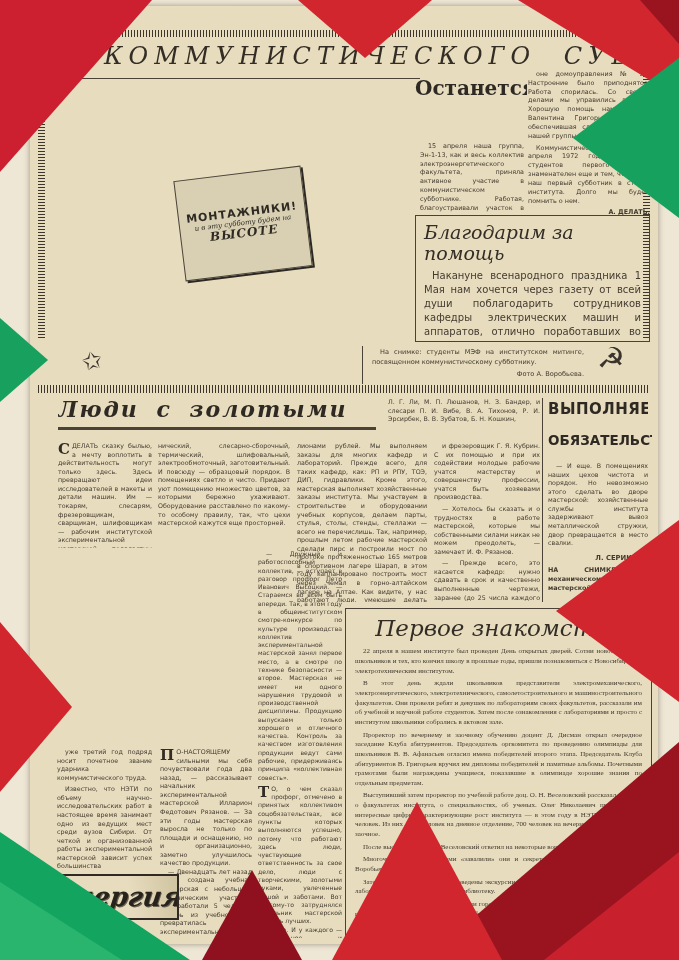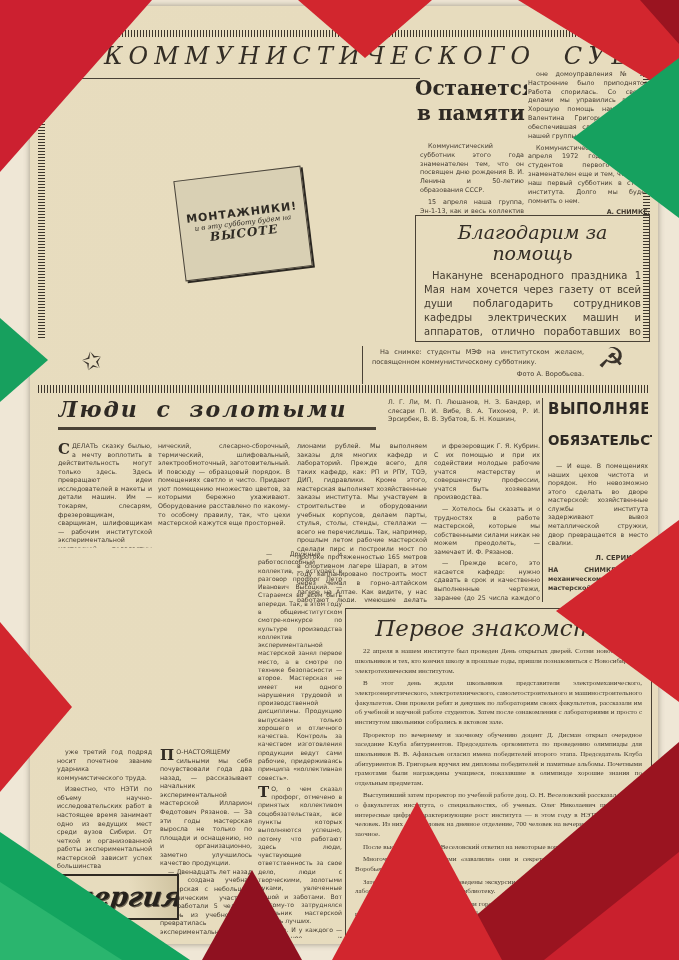--- a/index.html
+++ b/index.html
@@ -30,21 +30,21 @@
       background:#d9d0b4;border:1px solid #4a443a;box-shadow:2px 2px 0 #2c2822;
       display:flex;flex-direction:column;align-items:center;justify-content:center;text-align:center;color:#2e2a23;}
   .banner .b1{font:bold 11px/1.1 "DejaVu Sans",sans-serif;letter-spacing:1px;}
   .banner .b2{font:italic 7px/1.2 "DejaVu Serif",serif;}
   .banner .b3{font:bold italic 12px/1.1 "DejaVu Serif",serif;letter-spacing:1px;}
   .mem-title{left:385px;top:70px;width:112px;font:bold 20px/1.25 "DejaVu Serif",serif;text-align:center;color:#2e2923;}
   .mem-c1{left:390px;top:136px;width:104px;height:72px;font-size:6.4px;line-height:1.38;}
   .mem-c2{left:498px;top:64px;width:122px;height:146px;font-size:6.4px;line-height:1.38;}
   .mem-sign{text-align:right;font-weight:bold;text-indent:0;}
   .thanks{left:385px;top:209px;width:235px;height:127px;border:1px solid #4a4236;padding:4px 8px;box-sizing:border-box;}
-  .thanks-title{font:italic 19px/1.1 "DejaVu Serif",serif;text-align:center;color:#332d25;margin:2px 0 5px 0;}
+  .thanks-title{font:italic 19px/1.1 "DejaVu Serif",serif;text-align:left;color:#332d25;margin:2px 0 5px 0;}
   .thanks-body{font-size:10px;line-height:1.4;}
   .cap-star{left:52px;top:340px;width:30px;font-size:24px;color:#3b342c;transform:rotate(-12deg);}
   .cap-left{left:88px;top:342px;width:238px;height:36px;font-size:6.6px;line-height:1.45;}
   .cap-div{left:332px;top:340px;width:1px;height:38px;}
   .cap-right{left:342px;top:342px;width:212px;height:36px;font-size:6.6px;line-height:1.45;}
   .cap-credit{text-align:right;text-indent:0;}
   .cap-emblem{left:568px;top:336px;width:44px;font-size:30px;color:#3b342c;transform:rotate(8deg);}
   .div2{left:8px;top:379px;width:612px;height:8px;}
   .top-hatch{left:8px;top:24px;width:612px;height:7px;}
   .left-hatch{left:8px;top:24px;width:7px;height:308px;}
@@ -103,46 +103,44 @@
     <div class="blk photo1">
       <div class="banner">
         <span class="b1">МОНТАЖНИКИ!</span>
         <span class="b2">и в эту субботу будем на</span>
         <span class="b3">ВЫСОТЕ</span>
       </div>
     </div>
 
     <div class="blk mem-title">
       <div>Останется</div>
-      <div>в памяти</div>
     </div>
     <div class="blk mem-c1 just">
-      <p>Коммунистический субботник этого года знаменателен тем, что он посвящен дню рождения В. И. Ленина и 50-летию образования СССР.</p>
       <p>15 апреля наша группа, Эн-1-13, как и весь коллектив электроэнергетического факультета, приняла активное участие в коммунистическом субботнике. Работая, благоустраивали участок в рай-</p>
     </div>
     <div class="blk mem-c2 just">
       <p>оне домоуправления № 23. Настроение было приподнятое. Работа спорилась. Со своими делами мы управились в срок. Хорошую помощь нам оказала Валентина Григорьевна Конач, обеспечившая слаженную работу нашей группы.</p>
       <p>Коммунистический субботник 15 апреля 1972 года для нас, студентов первого курса, знаменателен еще и тем, что это — наш первый субботник в стенах института. Долго мы будем помнить о нем.</p>
-      <p class="mem-sign">А. СНИМКЕ,</p>
+      <p class="mem-sign">А. ДЕЛАТЬ,</p>
 
     </div>
 
     <div class="blk thanks">
       <div class="thanks-title">Благодарим за помощь</div>
       <div class="thanks-body just">
         <p>Накануне всенародного праздника 1 Мая нам хочется через газету от всей души поблагодарить сотрудников кафедры электрических машин и аппаратов, отлично поработавших во время коммунистического субботника 15 апреля. 18 сотрудников и преподавателей кафедры во главе с В. М. Британчуком привели в образцовый порядок материальный склад института.</p>
         <p>Спасибо, дорогие товарищи! Поздравляем вас с праздником и желаем успехов в вашей работе!</p>
 
       </div>
     </div>
 
     <div class="blk cap-star">✩</div>
     <div class="blk cap-div rule"></div>
     <div class="blk cap-right just">
-      <p>На снимке: студенты МЭФ на институтском желаем, посвященном коммунистическому субботнику.</p>
+      <p>На снимке: студенты МЭФ на институтском митинге, посвященном коммунистическому субботнику.</p>
       <p class="cap-credit">Фото А. Воробьева.</p>
     </div>
     <div class="blk cap-emblem">☭</div>
 
     <div class="blk div2 hatch-h"></div>
 
     <div class="blk g-title">Люди с золотыми руками</div>
     <div class="blk g-rule rule"></div>
 
     <div class="blk g-names smalltxt just">Л. Г. Ли, М. П. Люшанов, Н. З. Бандер, и слесари П. И. Вибе, В. А. Тихонов, Р. И. Эрсирбек, В. В. Зубатов, Б. Н. Кошкин,</div>

